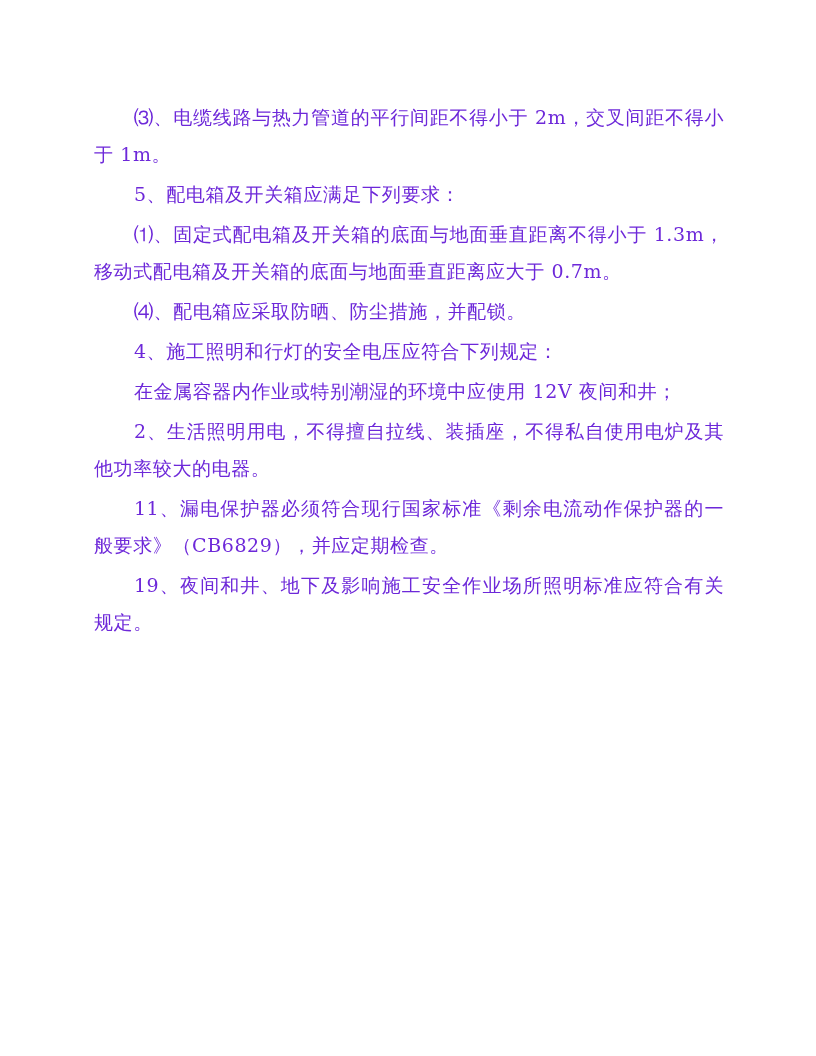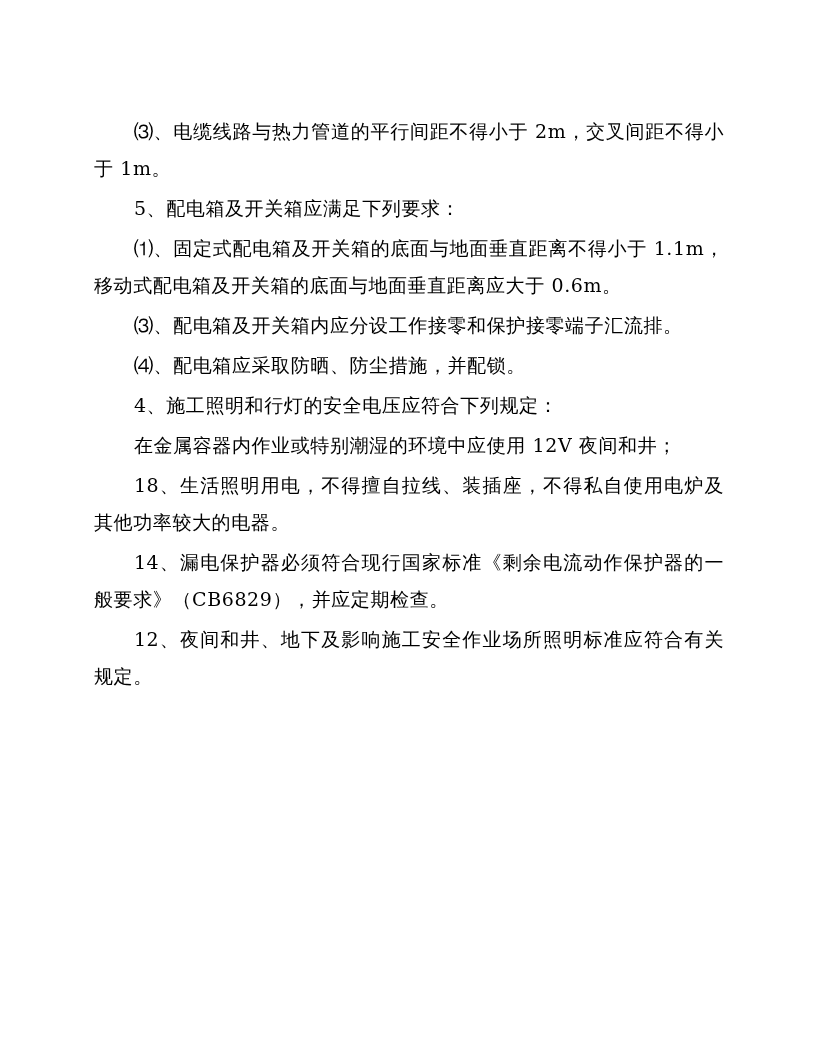--- a/index.html
+++ b/index.html
@@ -1,31 +1,30 @@
 <!DOCTYPE html>
 <html><head>
   <meta charset="utf-8">
   <style>
     html, body { margin: 0; padding: 0; background: #ffffff; }
     body { width: 816px; height: 1056px; position: relative; overflow: hidden; }
     .page {
-      position: absolute; left: 94px; top: 113px; width: 630px;
+      position: absolute; left: 94px; top: 99px; width: 630px;
       font-family: "DejaVu Serif", "Liberation Serif", serif;
-      font-size: 19px; color: #000000;
+      font-size: 19px; color: #6d28d9;
       line-height: 37px; letter-spacing: 0.6px;
     }
     .para { margin: 0 0 3px 0; text-indent: 2.1em; text-align: justify; }
   </style>
 </head>
 <body>
 
 <div class="page">
   <p class="para">⑶、电缆线路与热力管道的平行间距不得小于 2m，交叉间距不得小于 1m。</p>
   <p class="para">5、配电箱及开关箱应满足下列要求：</p>
-  <p class="para">⑴、固定式配电箱及开关箱的底面与地面垂直距离不得小于 1.1m，移动式配电箱及开关箱的底面与地面垂直距离应大于 0.6m。</p>
-  <p class="para">⑶、配电箱及开关箱内应分设工作接零和保护接零端子汇流排。</p>
+  <p class="para">⑴、固定式配电箱及开关箱的底面与地面垂直距离不得小于 1.3m，移动式配电箱及开关箱的底面与地面垂直距离应大于 0.7m。</p>
   <p class="para">⑷、配电箱应采取防晒、防尘措施，并配锁。</p>
   <p class="para">4、施工照明和行灯的安全电压应符合下列规定：</p>
   <p class="para">在金属容器内作业或特别潮湿的环境中应使用 12V 夜间和井；</p>
-  <p class="para">18、生活照明用电，不得擅自拉线、装插座，不得私自使用电炉及其他功率较大的电器。</p>
-  <p class="para">14、漏电保护器必须符合现行国家标准《剩余电流动作保护器的一般要求》（CB6829），并应定期检查。</p>
-  <p class="para">12、夜间和井、地下及影响施工安全作业场所照明标准应符合有关规定。</p>
+  <p class="para">2、生活照明用电，不得擅自拉线、装插座，不得私自使用电炉及其他功率较大的电器。</p>
+  <p class="para">11、漏电保护器必须符合现行国家标准《剩余电流动作保护器的一般要求》（CB6829），并应定期检查。</p>
+  <p class="para">19、夜间和井、地下及影响施工安全作业场所照明标准应符合有关规定。</p>
 </div>
 
 </body></html>

